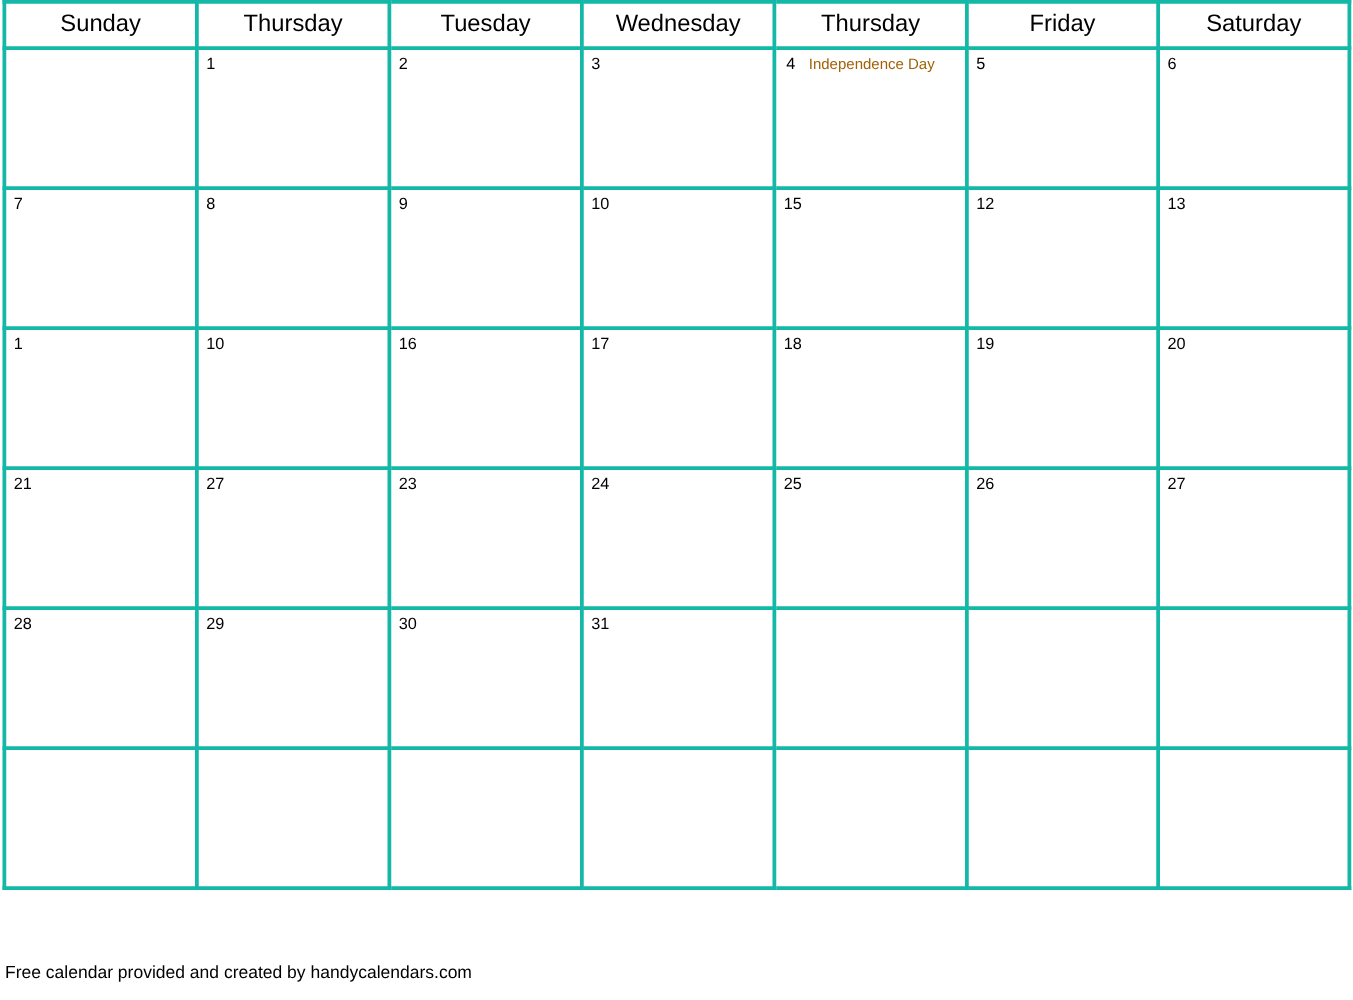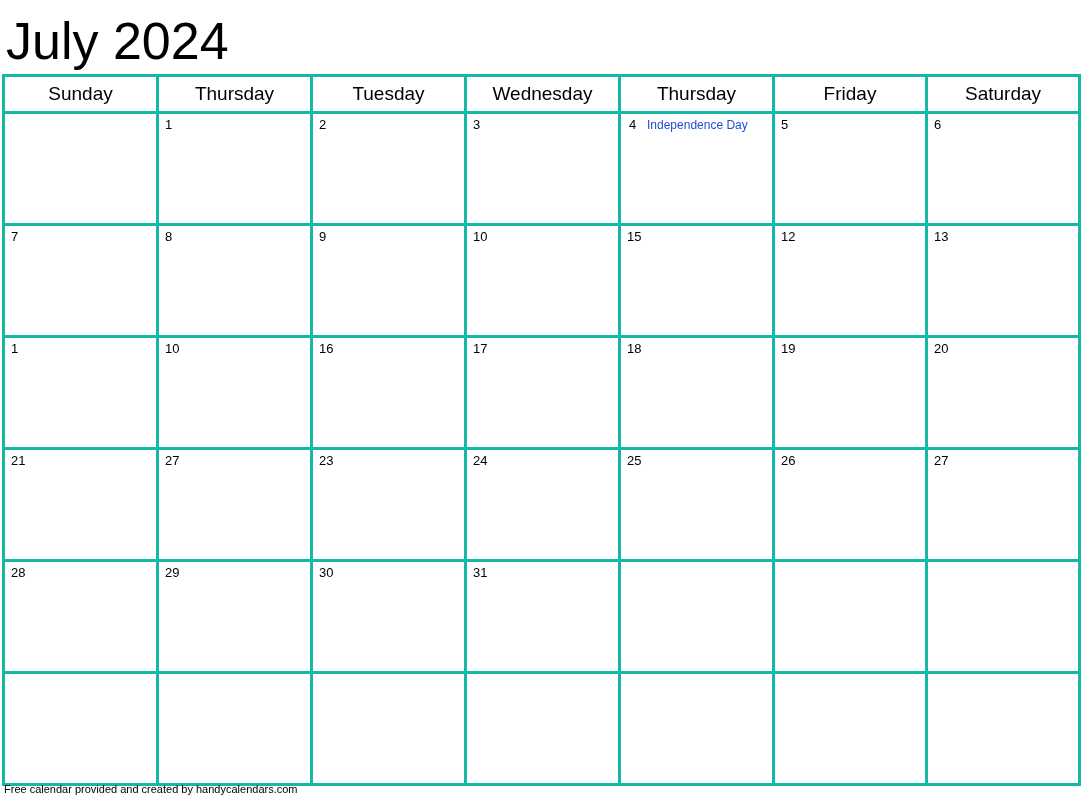--- a/index.html
+++ b/index.html
@@ -74,48 +74,44 @@
     font-size: 13px;
     line-height: 14px;
   }
   .event {
     position: absolute;
     top: 4px;
     left: 26px;
     right: 4px;
     font-size: 12px;
     line-height: 14px;
-    color: #1d4ed8;
+    color: #a16207;
     text-align: left;
     white-space: nowrap;
   }
   
   td.has-event .daynum {
     left: 8px;
   }
 
   .footer {
     position: absolute;
     left: 4px;
-    bottom: 4px;
-    font-size: 11px;
+    bottom: 16px;
+    font-size: 14px;
     line-height: 13px;
     color: #000000;
     white-space: nowrap;
   }
 </style>
 </head>
 <body>
 
 <div class="page">
 
-  <div class="title">
-    <span class="month">July</span>
-    <span class="year">2024</span>
-  </div>
 
   <table class="calendar">
     <colgroup>
       <col class="c0">
         <col class="c1">
         <col class="c2">
         <col class="c3">
         <col class="c4">
         <col class="c5">
         <col class="c6">

